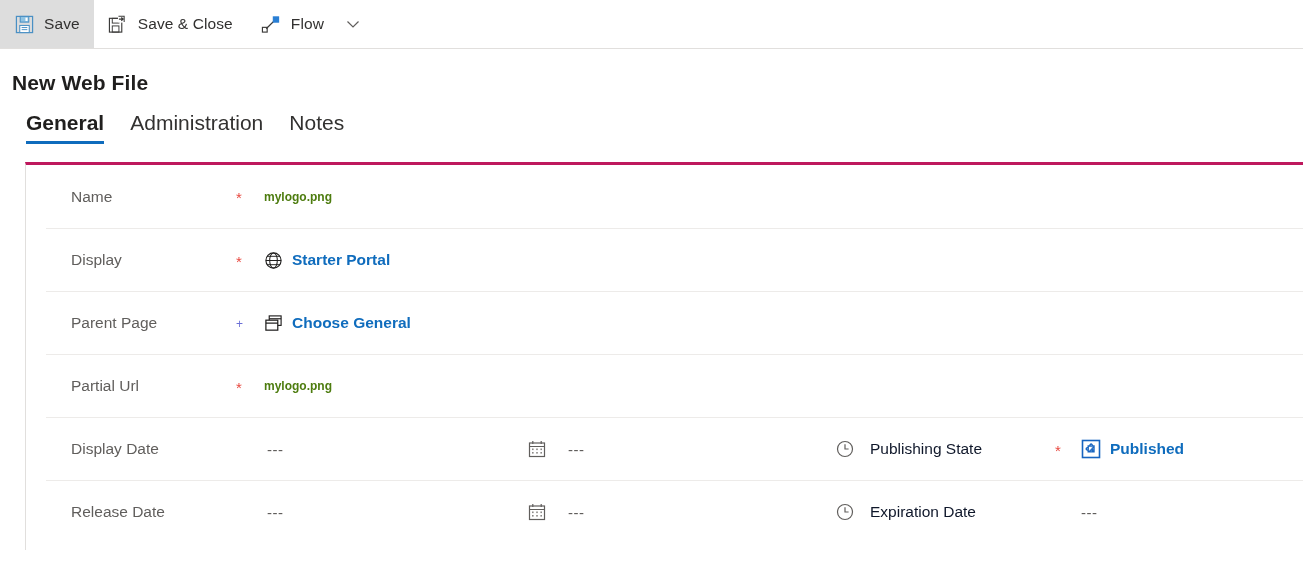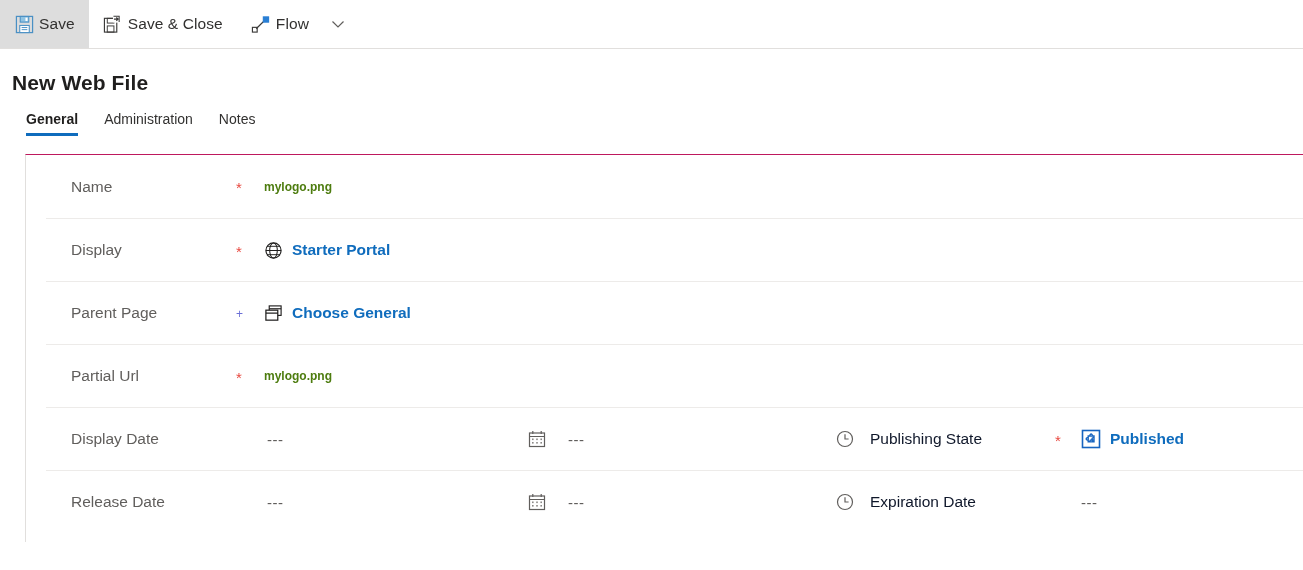--- a/index.html
+++ b/index.html
@@ -20,21 +20,21 @@
     position: relative;
     height: 48px;
     background: #ffffff;
     border-bottom: 1px solid #e1dfdd;
     display: flex;
     align-items: stretch;
   }
   .cmd-btn {
     display: flex;
     align-items: center;
-    gap: 5px;
+    gap: 10px;
     padding: 0 14px;
     cursor: pointer;
     background: transparent;
     border: none;
     font-family: "Liberation Sans", sans-serif;
     font-size: 15px;
     color: #323130;
     white-space: nowrap;
   }
   .cmd-btn.active {
@@ -74,21 +74,21 @@
   
   .tabs {
     display: flex;
     align-items: flex-end;
     padding: 16px 0 0 26px;
     gap: 0;
   }
   .tab {
     position: relative;
     padding: 0 13px 9px 13px;
-    font-size: 14px;
+    font-size: 21px;
     color: #323130;
     cursor: pointer;
     white-space: nowrap;
   }
   .tab:first-child { padding-left: 0; }
   .tab.selected {
     font-weight: bold;
     color: #201f1e;
   }
   .tab.selected::after {
@@ -98,21 +98,21 @@
     right: 13px;
     bottom: 0;
     height: 3px;
     background: #0f6cbd;
   }
 
   
   .form-panel {
     margin-left: 25px;
     margin-top: 18px;
-    border-top: 1px solid #be185d;
+    border-top: 3px solid #be185d;
     border-left: 1px solid #e1dfdd;
     height: 388px;
     box-sizing: border-box;
   }
   .form-row {
     display: flex;
     align-items: center;
     height: 63px;
     border-top: 1px solid #edebe9;
     margin-left: 20px;

